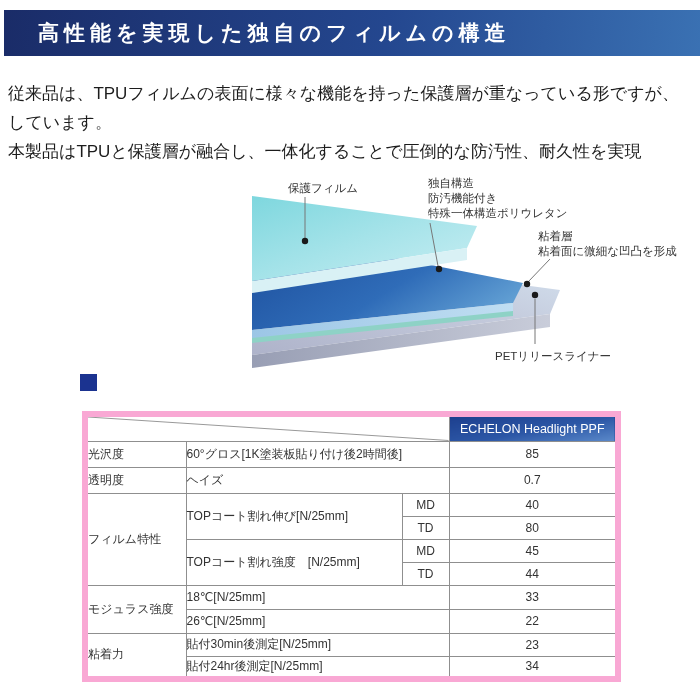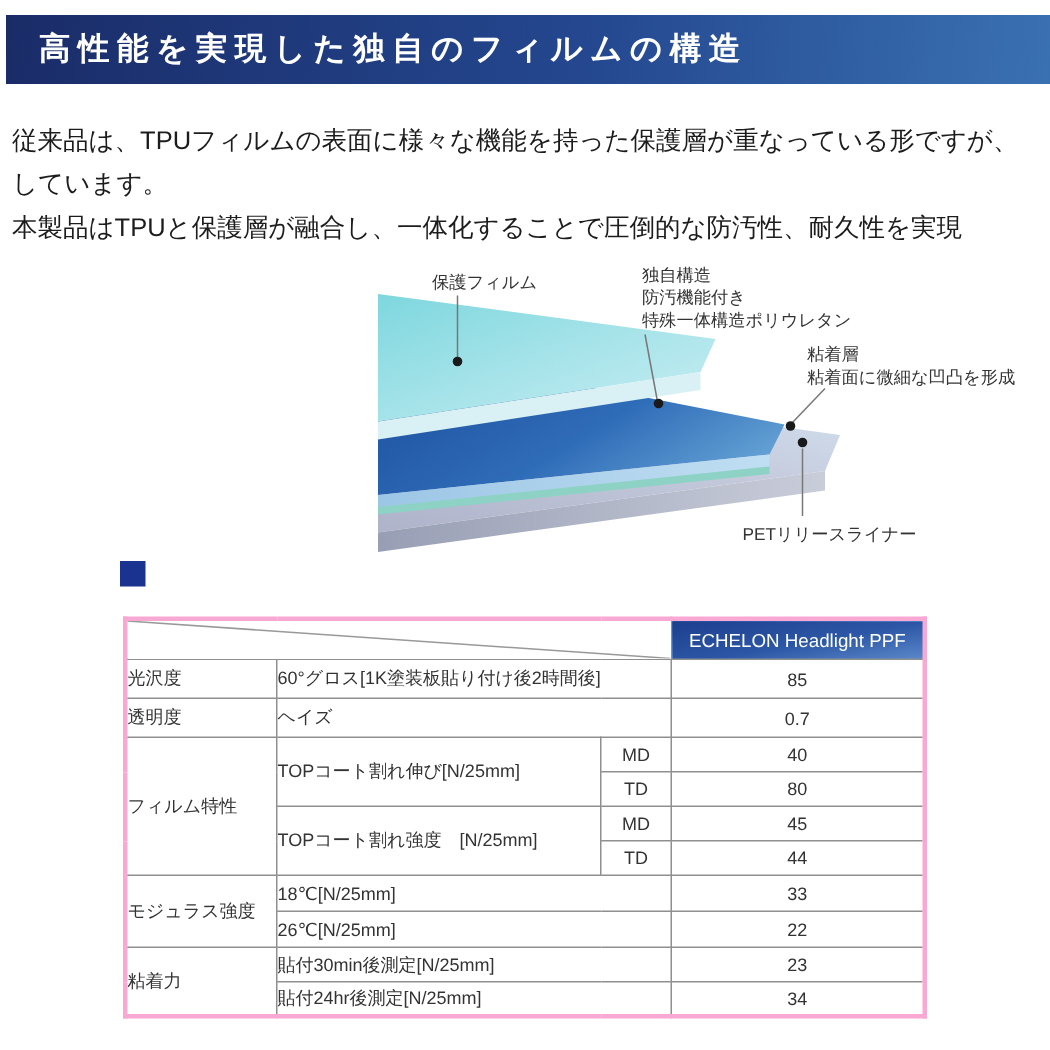--- a/index.html
+++ b/index.html
@@ -2,22 +2,22 @@
 <html><head>
 <meta charset="utf-8">
 <style>
   html,body{margin:0;padding:0;background:#fff;}
   #page{position:relative;width:700px;height:700px;background:#fff;overflow:hidden;
         font-family:"Liberation Sans","DejaVu Sans",sans-serif;color:#1a1a1a;}
 
   
   .banner{position:absolute;left:4px;top:10px;width:696px;height:46px;
           background:linear-gradient(95deg,#1a2c68 0%,#24478f 55%,#3a71b3 100%);}
-  .banner-title{line-height:46px;padding-left:22px;color:#ffffff;
-          font-family:Liberation Sans, sans-serif;
+  .banner-title{line-height:46px;padding-left:34px;color:#ffffff;
+          font-family:Liberation Serif, serif;
           font-size:21px;font-weight:600;letter-spacing:5px;white-space:nowrap;}
 
   
   .intro{position:absolute;left:8px;top:79px;width:688px;font-size:17px;
          line-height:29px;font-weight:500;color:#1c1c1c;}
 
   
   .diagram{position:absolute;left:240px;top:172px;width:460px;height:210px;}
   .diagram text{font-family:"Liberation Sans","DejaVu Sans",sans-serif;
                 font-size:11.5px;fill:#333;}
@@ -28,21 +28,21 @@
   .sec-title{position:absolute;left:80px;top:374px;display:flex;align-items:center;}
   .sec-square{width:17px;height:17px;background:#1b3390;margin-right:9px;}
   .sec-label{font-size:19px;font-weight:bold;color:#1b3390;letter-spacing:1px;}
 
   
   .tbl-wrap{position:absolute;left:82px;top:411px;}
   table.props{border-collapse:collapse;table-layout:fixed;width:533px;
               font-size:12px;color:#333;}
   table.props td,table.props th{border:1px solid #8f8f8f;padding:0;
               vertical-align:middle;font-weight:normal;}
-  table.props{border:3px solid #f9a8d4;padding-left:32px;}
+  table.props{border:6px solid #f9a8d4;padding-left:32px;}
   tr.h27{height:27px;} tr.h26{height:26px;} tr.h23{height:23px;} tr.h24{height:24px;margin-top:41px;}
   td.cat{padding-left:14px;text-align:left;}
   td.desc{padding-left:11px;text-align:left;}
   td.mdtd{text-align:center;}
   td.val{text-align:center;}
   th.diag-cell{position:relative;background:#fff;}
   th.diag-cell svg{position:absolute;left:0;top:0;width:100%;height:100%;display:block;}
   th.prod-cell{background:linear-gradient(170deg,#1d3f8e 0%,#2c57a6 55%,#5a88c9 100%);
                color:#fff;font-weight:bold;font-size:12.5px;text-align:center;}
 </style>

